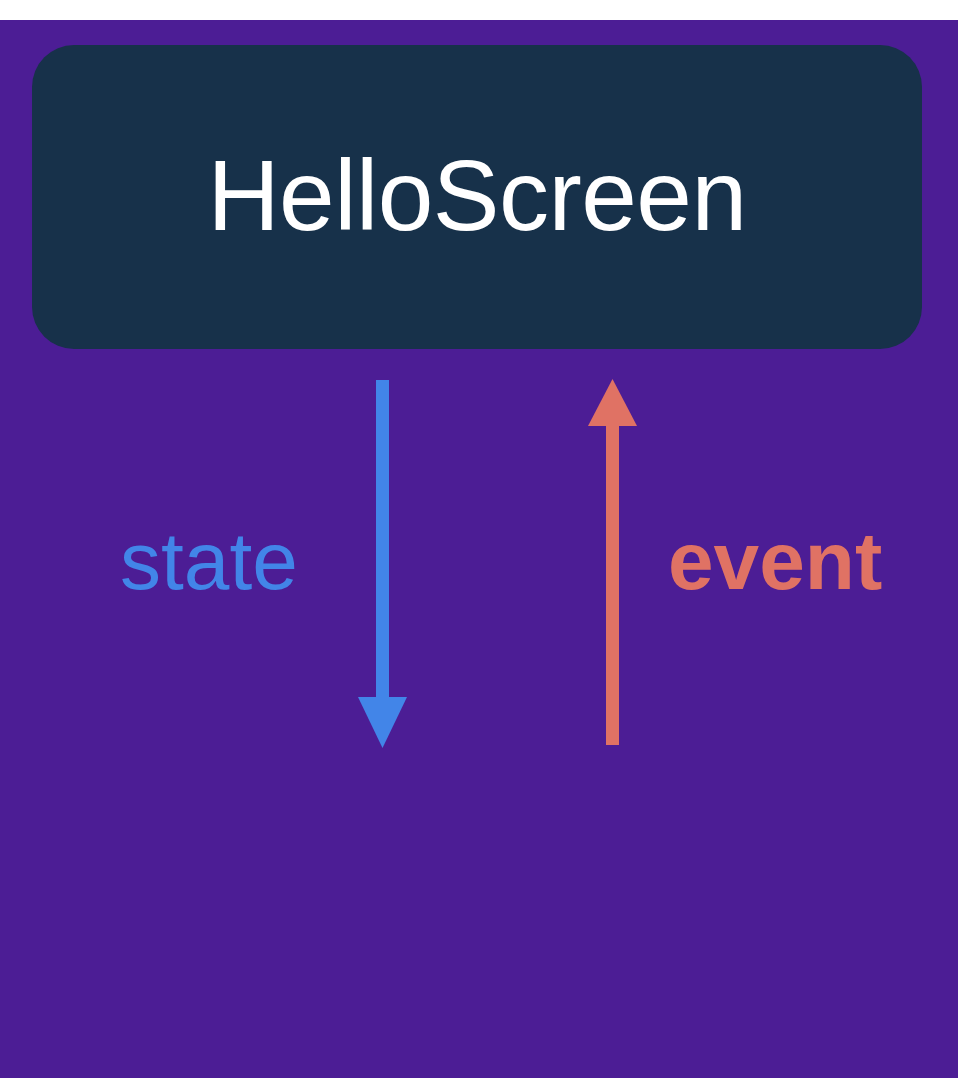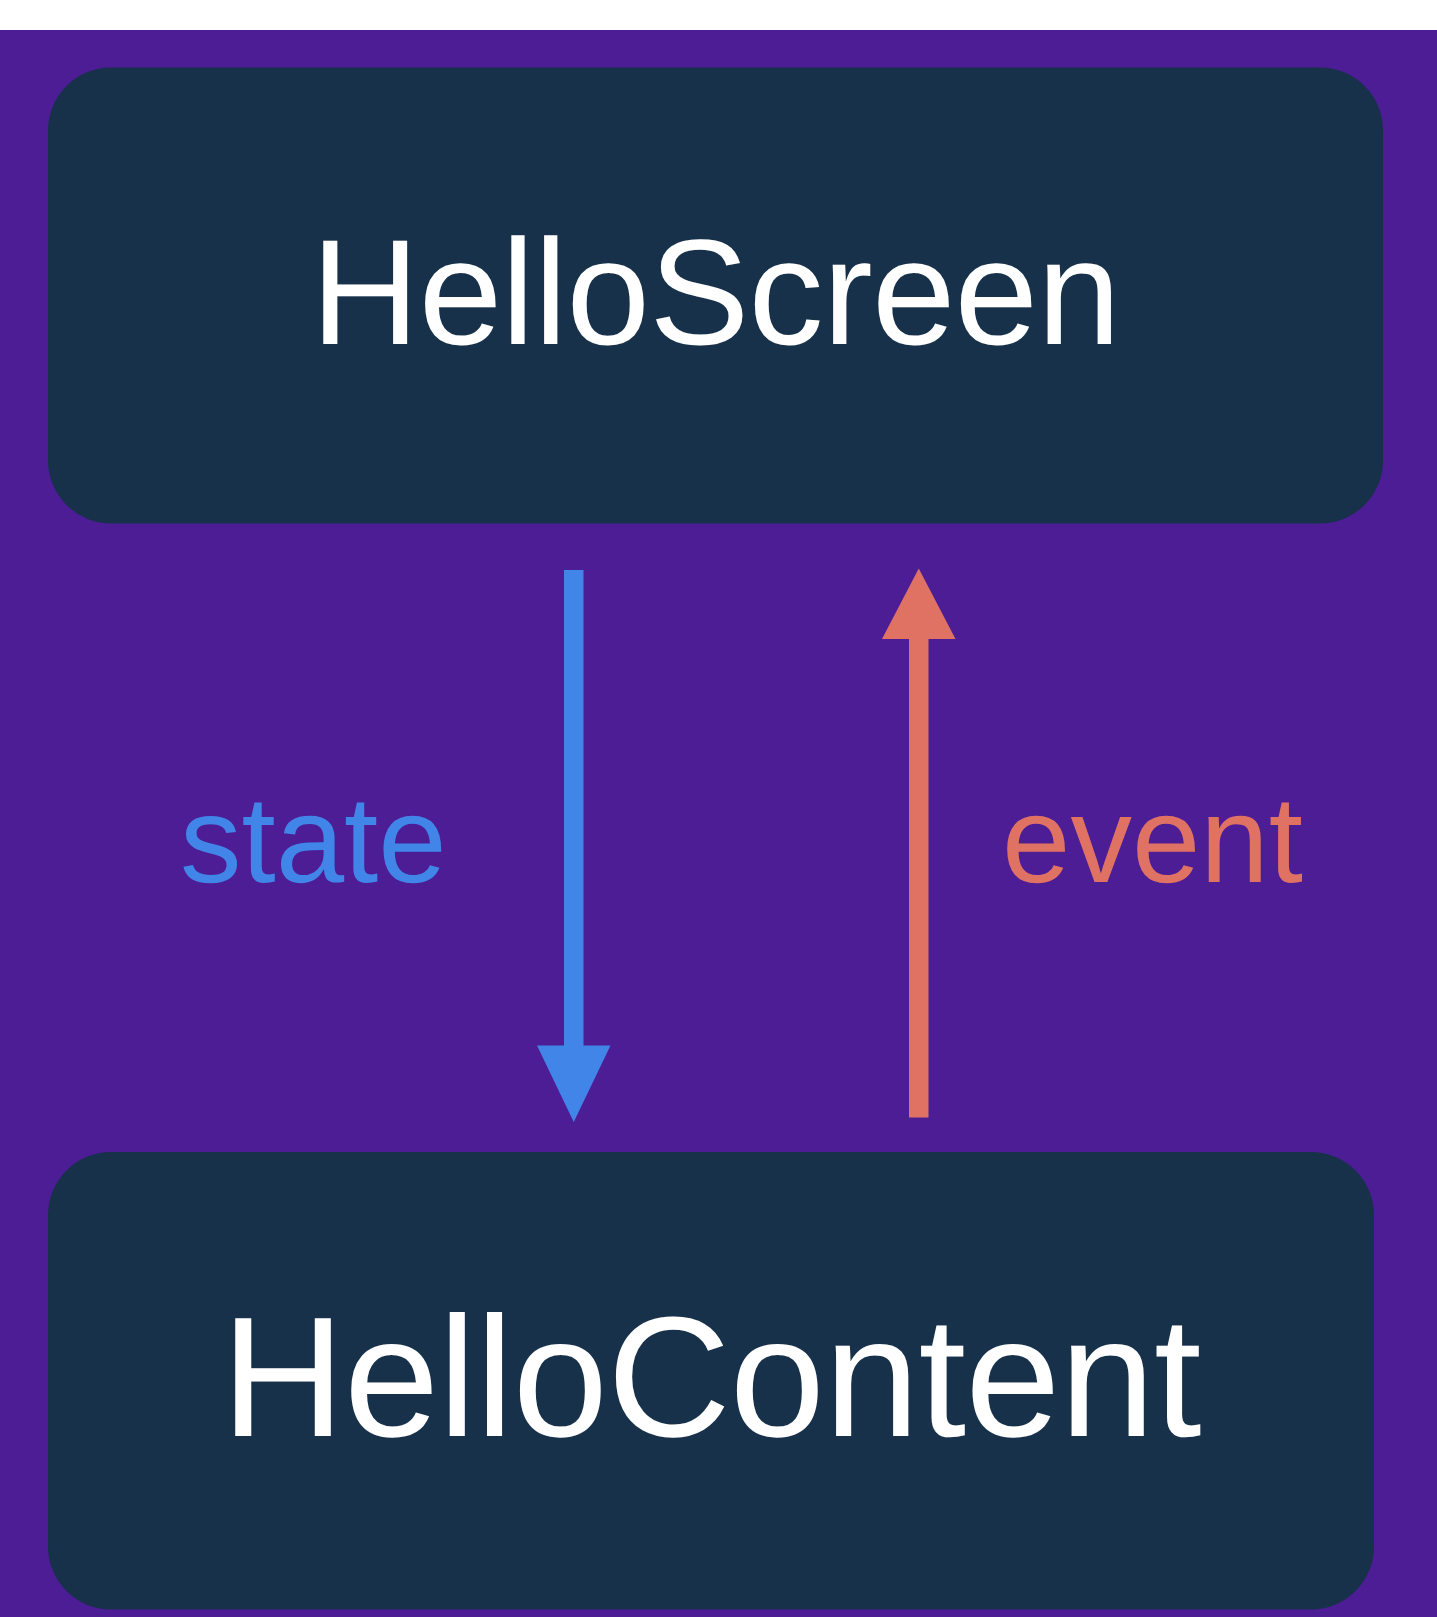--- a/index.html
+++ b/index.html
@@ -79,20 +79,21 @@
   }
   #edge-label-state {
     left: 120px;
     top: 500px;
     color: #4285e8;
   }
   #edge-label-event {
     left: 668px;
     top: 500px;
     color: #e07264;
+    font-weight: bold;
   }
 </style>
 </head>
 <body>
 
 <div id="diagram-root">
 
   <div class="node-box" id="node-hello-screen">
     <span class="node-label">HelloScreen</span>
   </div>
@@ -107,17 +108,14 @@
     <g>
       <rect x="606" y="404" width="13" height="321" fill="#e07264"></rect>
       <polygon points="588,406 637,406 612.5,359" fill="#e07264"></polygon>
     </g>
   </svg>
 
   <div class="edge-label" id="edge-label-state">state</div>
 
   <div class="edge-label" id="edge-label-event">event</div>
 
-  <div class="node-box" id="node-hello-content">
-    <span class="node-label">HelloContent</span>
-  </div>
 
 </div>
 
 </body></html>

